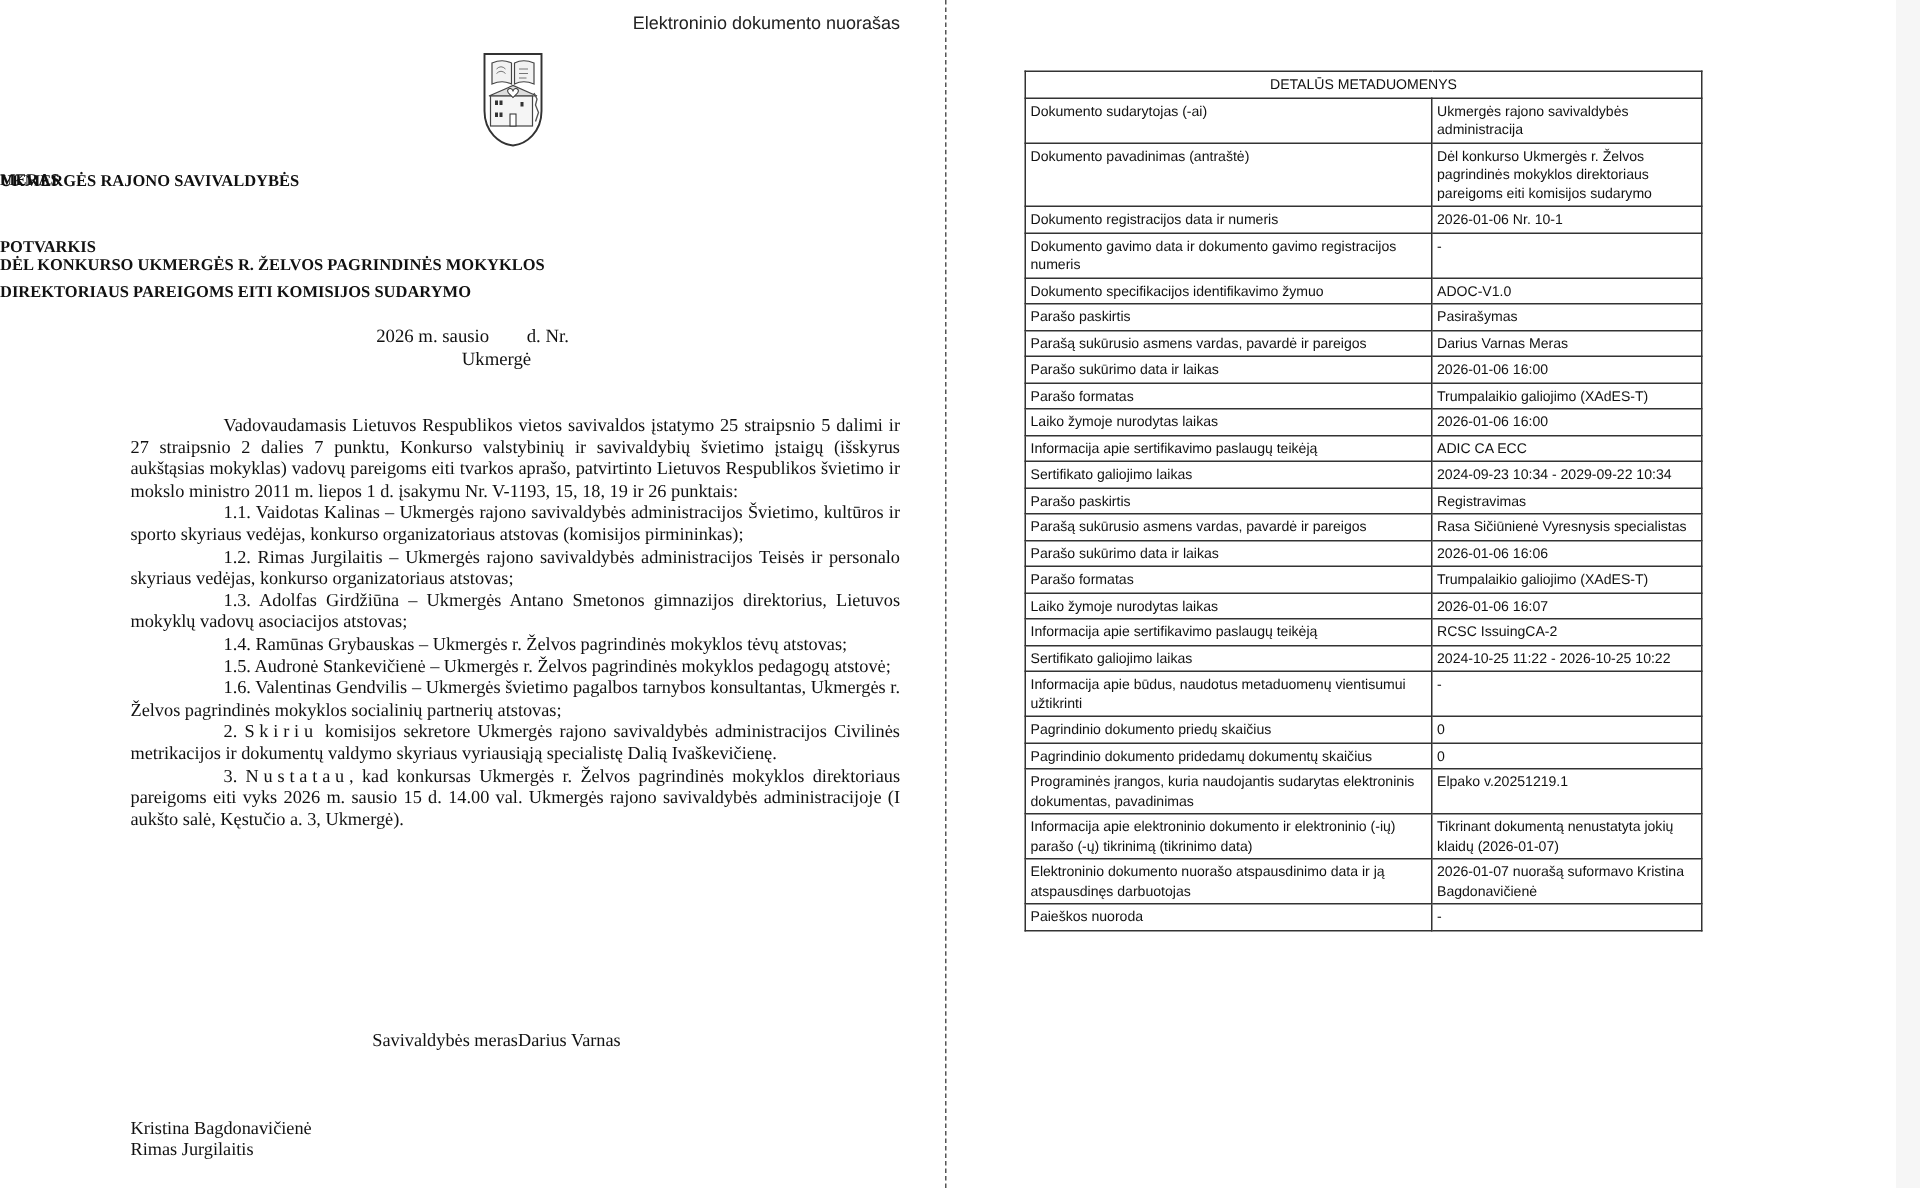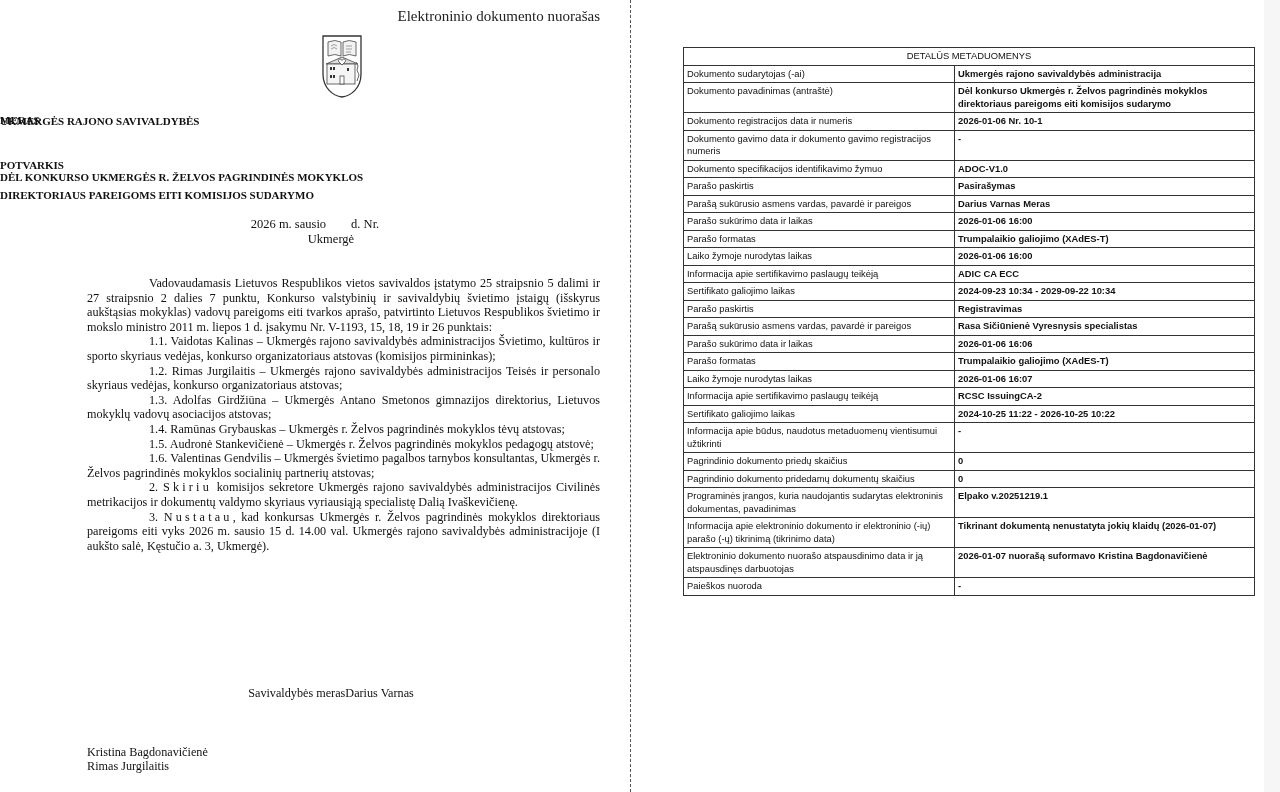--- a/index.html
+++ b/index.html
@@ -11,21 +11,21 @@
     position: absolute; left: 1264px; top: 0; width: 16px; height: 792px;
     background: #f6f6f6;
   }
   .divider {
     position: absolute; left: 630px; top: 0; height: 792px; width: 0;
     border-left: 1px dashed #555;
   }
   
   .copy-label {
     position: absolute; right: 680px; top: 8px;
-    font-family: Liberation Serif, serif; font-size: 15px; color: #222;
+    font-family: Liberation Sans, sans-serif; font-size: 12px; color: #222;
   }
   .coat {
     position: absolute; left: 321px; top: 34px; width: 42px; height: 64px;
   }
   .hdr {
     position: absolute; left: 0; width: 630px; text-align: left;
     font-family: "Liberation Serif", serif; font-weight: bold; font-size: 11px;
     line-height: 15px;
   }
   .center-line {
@@ -43,31 +43,31 @@
     position: absolute; left: 87px; top: 686px; width: 488px;
     font-family: "Liberation Serif", serif; font-size: 12.2px;
     display: flex; justify-content: center;
   }
   .preparers {
     position: absolute; left: 87px; top: 745px;
     font-family: "Liberation Serif", serif; font-size: 12.2px; line-height: 14px;
   }
   
   .meta {
-    position: absolute; left: 683px; top: 47px; width: 572px;
+    position: absolute; left: 683px; top: 47px; width: 452px;
     border-collapse: collapse;
     font-family: "Liberation Sans", sans-serif; font-size: 9.4px; color: #111;
   }
   .meta td, .meta th {
     border: 1px solid #333; padding: 2px 3px; vertical-align: top;
     line-height: 12.5px;
   }
   .meta th { font-weight: normal; text-align: center; height: 12px; }
   .meta td.k { width: 264px; font-weight: normal; }
-  .meta td.v { font-weight: bold; }
+  .meta td.v { font-weight: normal; }
 </style>
 </head>
 <body>
 
 <div class="right-strip"></div>
 <div class="divider"></div>
 
 <div>
   <div class="copy-label">Elektroninio dokumento nuorašas</div>
 

